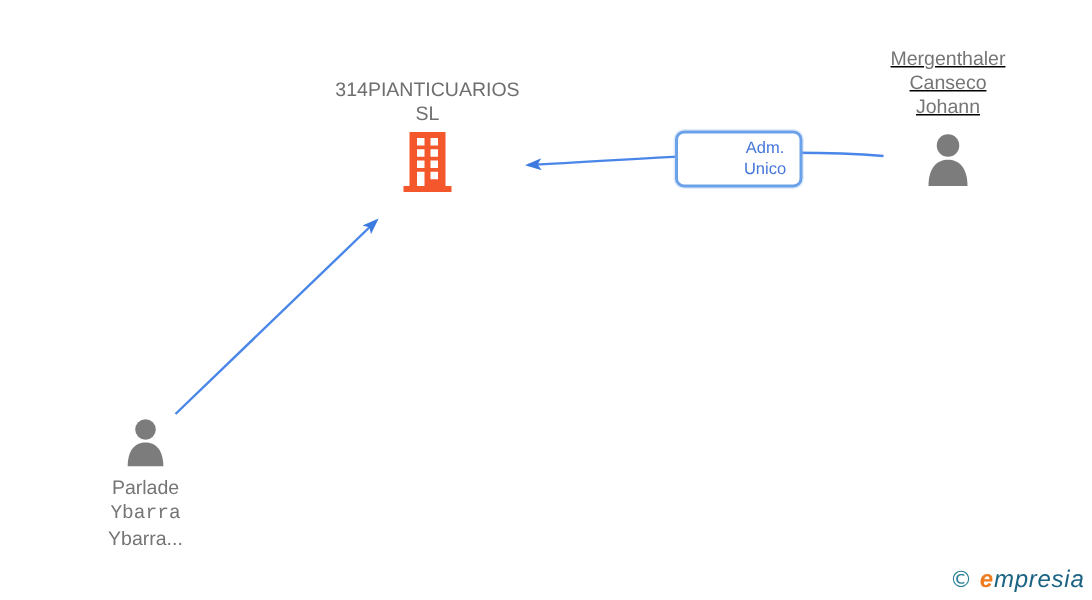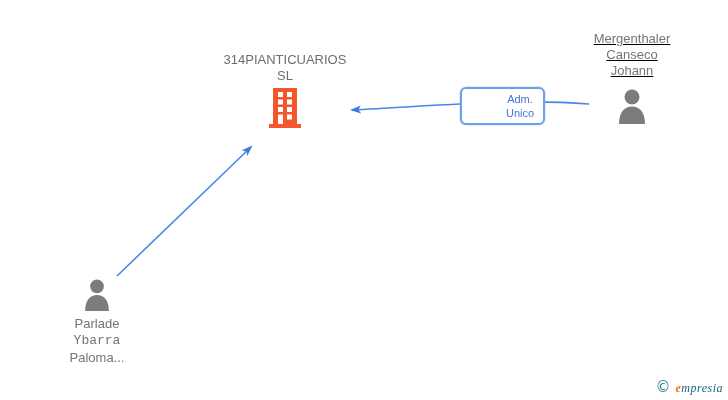--- a/index.html
+++ b/index.html
@@ -60,23 +60,23 @@
     align-items: baseline;
     gap: 5px;
     cursor: pointer;
   }
   .brand-copy {
     color: #2e8099;
     font-size: 15px;
     font-family: "DejaVu Sans", sans-serif;
   }
   .brand-name {
-    font-family: Liberation Serif, serif;
+    font-family: Liberation Sans, sans-serif;
     font-style: italic;
-    font-size: 12px;
+    font-size: 16px;
     letter-spacing: 0.5px;
   }
   .brand-e { color: #ee7c1e; font-weight: bold; }
   .brand-rest { color: #1b6382; }
 </style>
 </head>
 <body>
 
 <div id="canvas">
 
@@ -123,24 +123,24 @@
 
   <div class="node" style="left:37px; top:279px; width:120px;">
     <div class="icon-wrap">
       <svg width="28" height="32" viewBox="0 0 30 35">
         <circle cx="15" cy="8" r="7.5" fill="#7c7c7c"></circle>
         <path d="M2,35 C2,22.5 8,17.5 15,17.5 C22,17.5 28,22.5 28,35 Z" fill="#7c7c7c"></path>
       </svg>
     </div>
     <div class="node-label" style="line-height:17px;">Parlade</div>
     <div class="node-label" style="line-height:17px;font-family:Liberation Mono, monospace;">Ybarra</div>
-    <div class="node-label" style="line-height:17px;">Paloma...</div>
+    <div class="node-label" style="line-height:17px;">Ybarra...</div>
   </div>
 
-  <div class="edge-label" style="left:460px; top:87px; width:32px;padding-left:42px;">
+  <div class="edge-label" style="left:450px; top:87px; width:32px;padding-left:42px;">
     <div>Adm.</div>
     <div>Unico</div>
   </div>
 
 
   <div id="brand-footer">
     <span class="brand-copy">©</span>
     <span class="brand-name"><span class="brand-e">e</span><span class="brand-rest">mpresia</span></span>
   </div>
 

